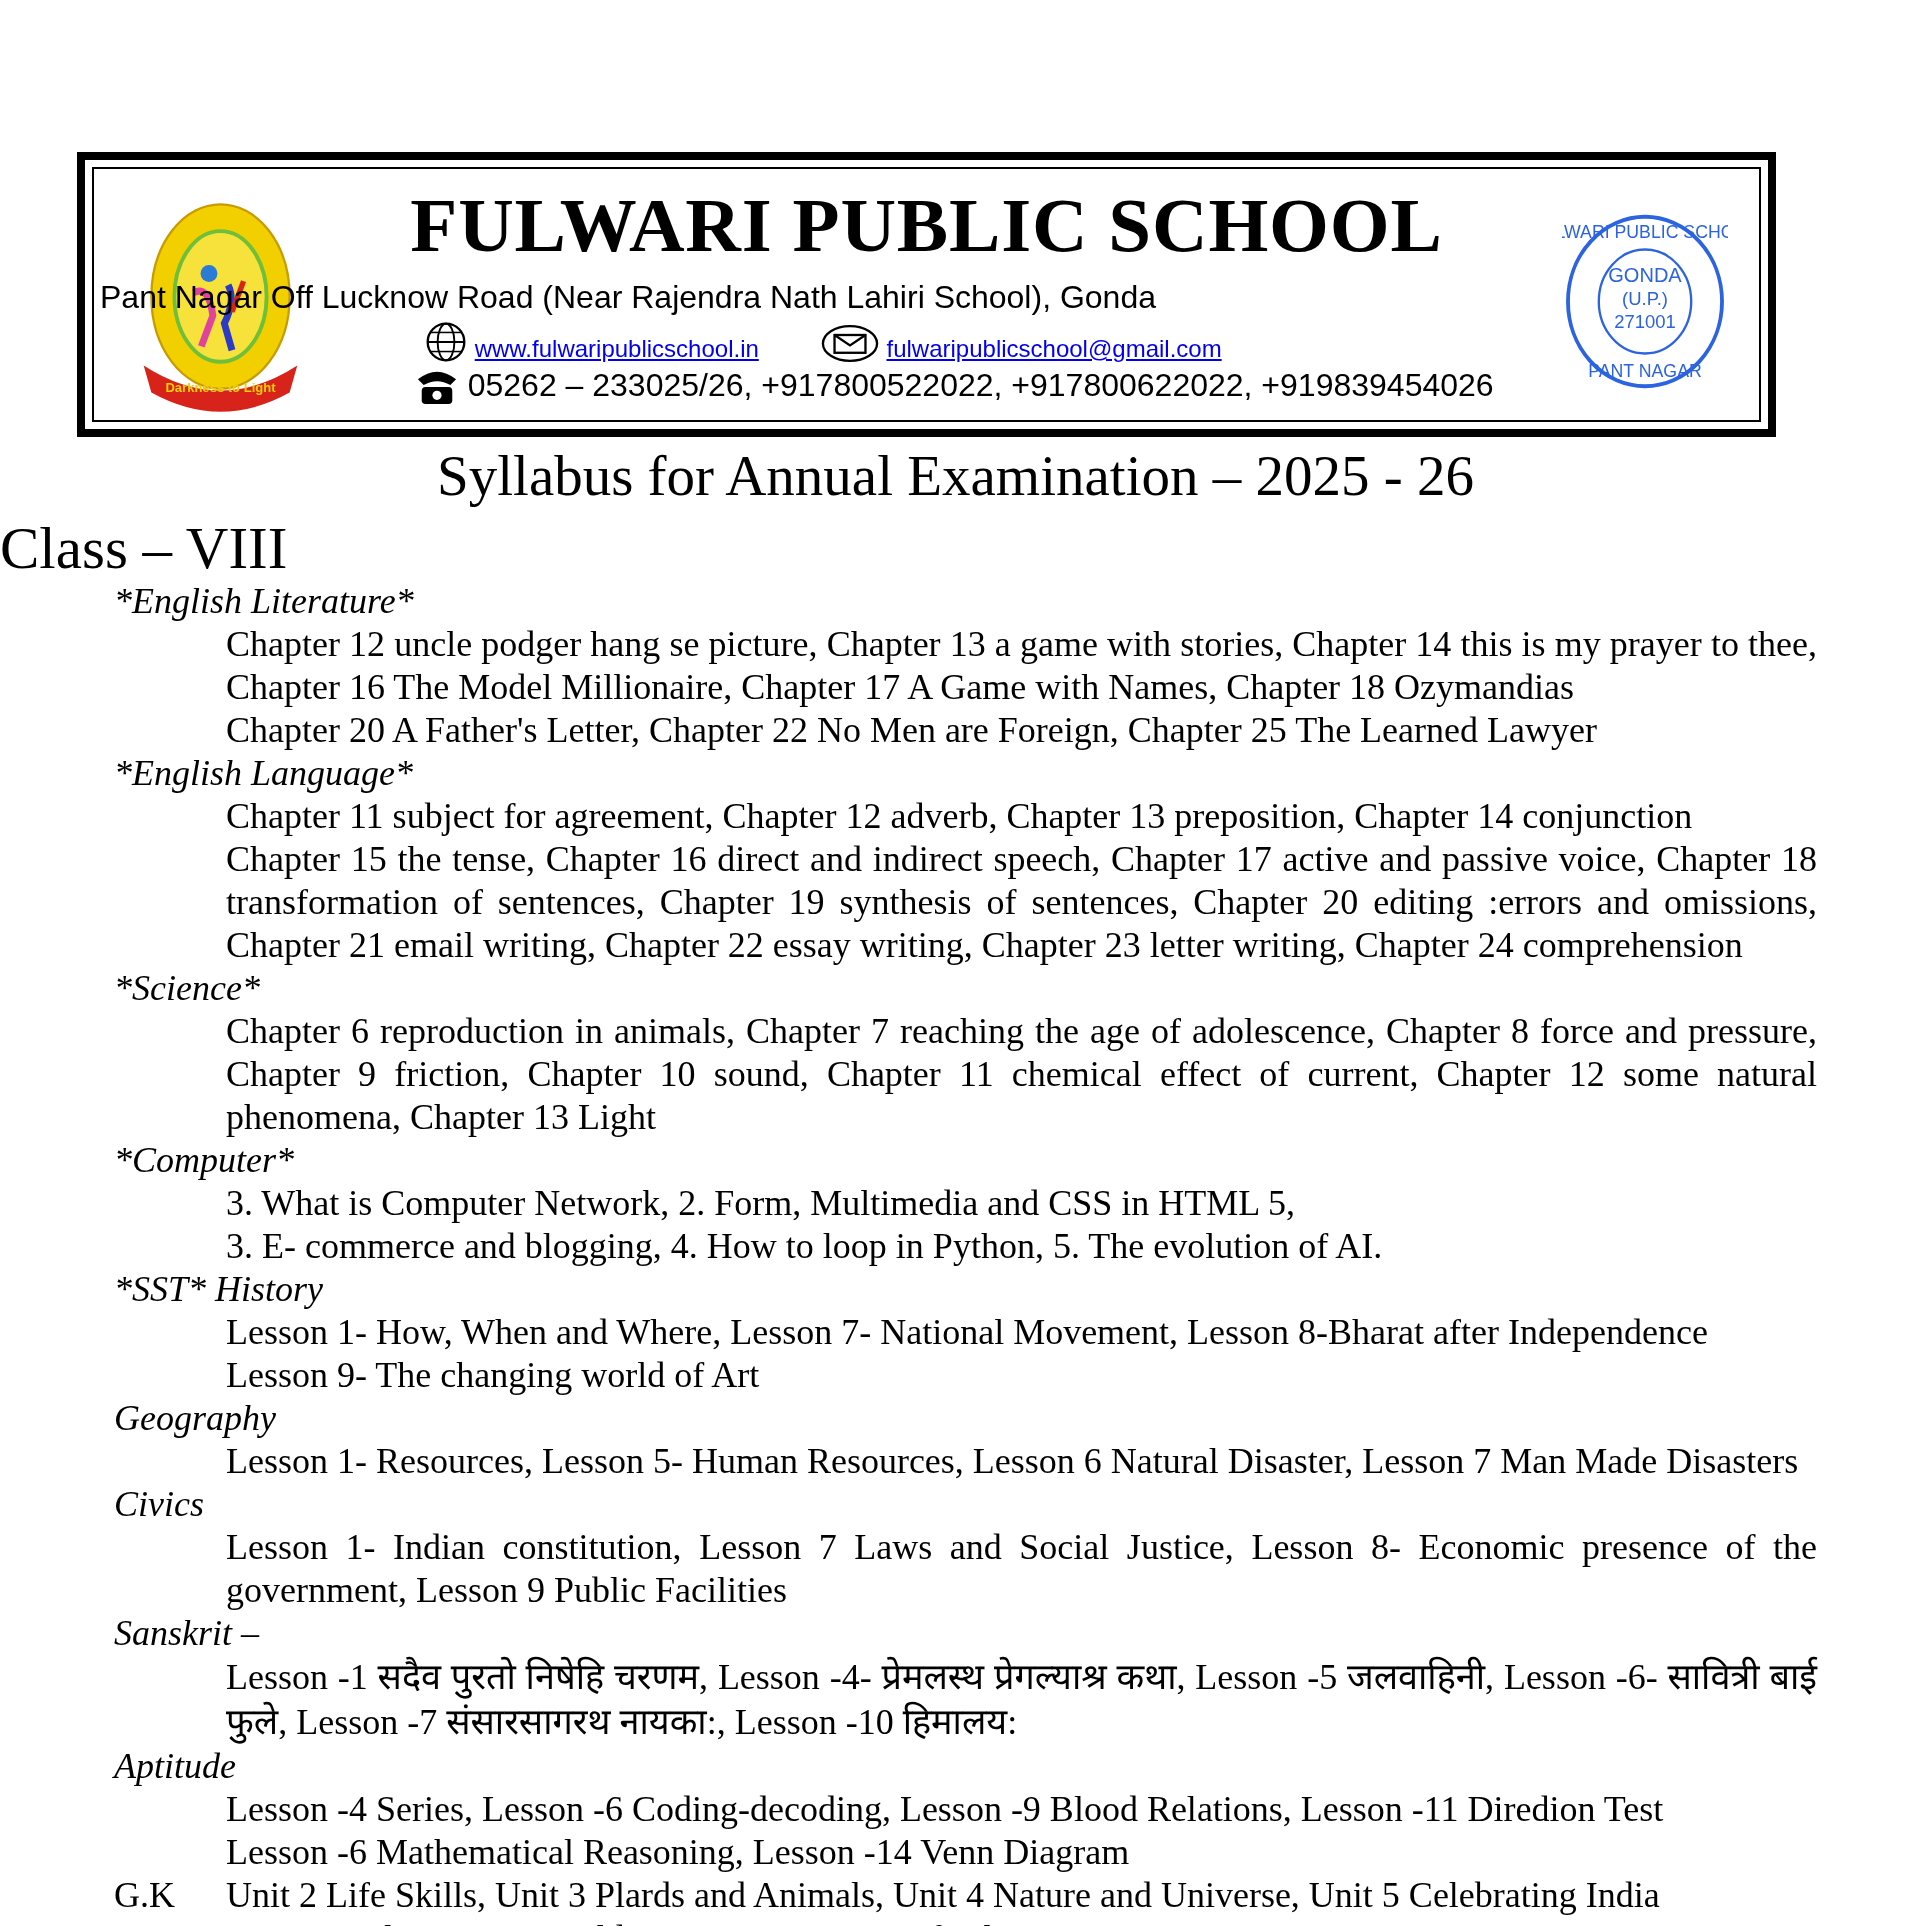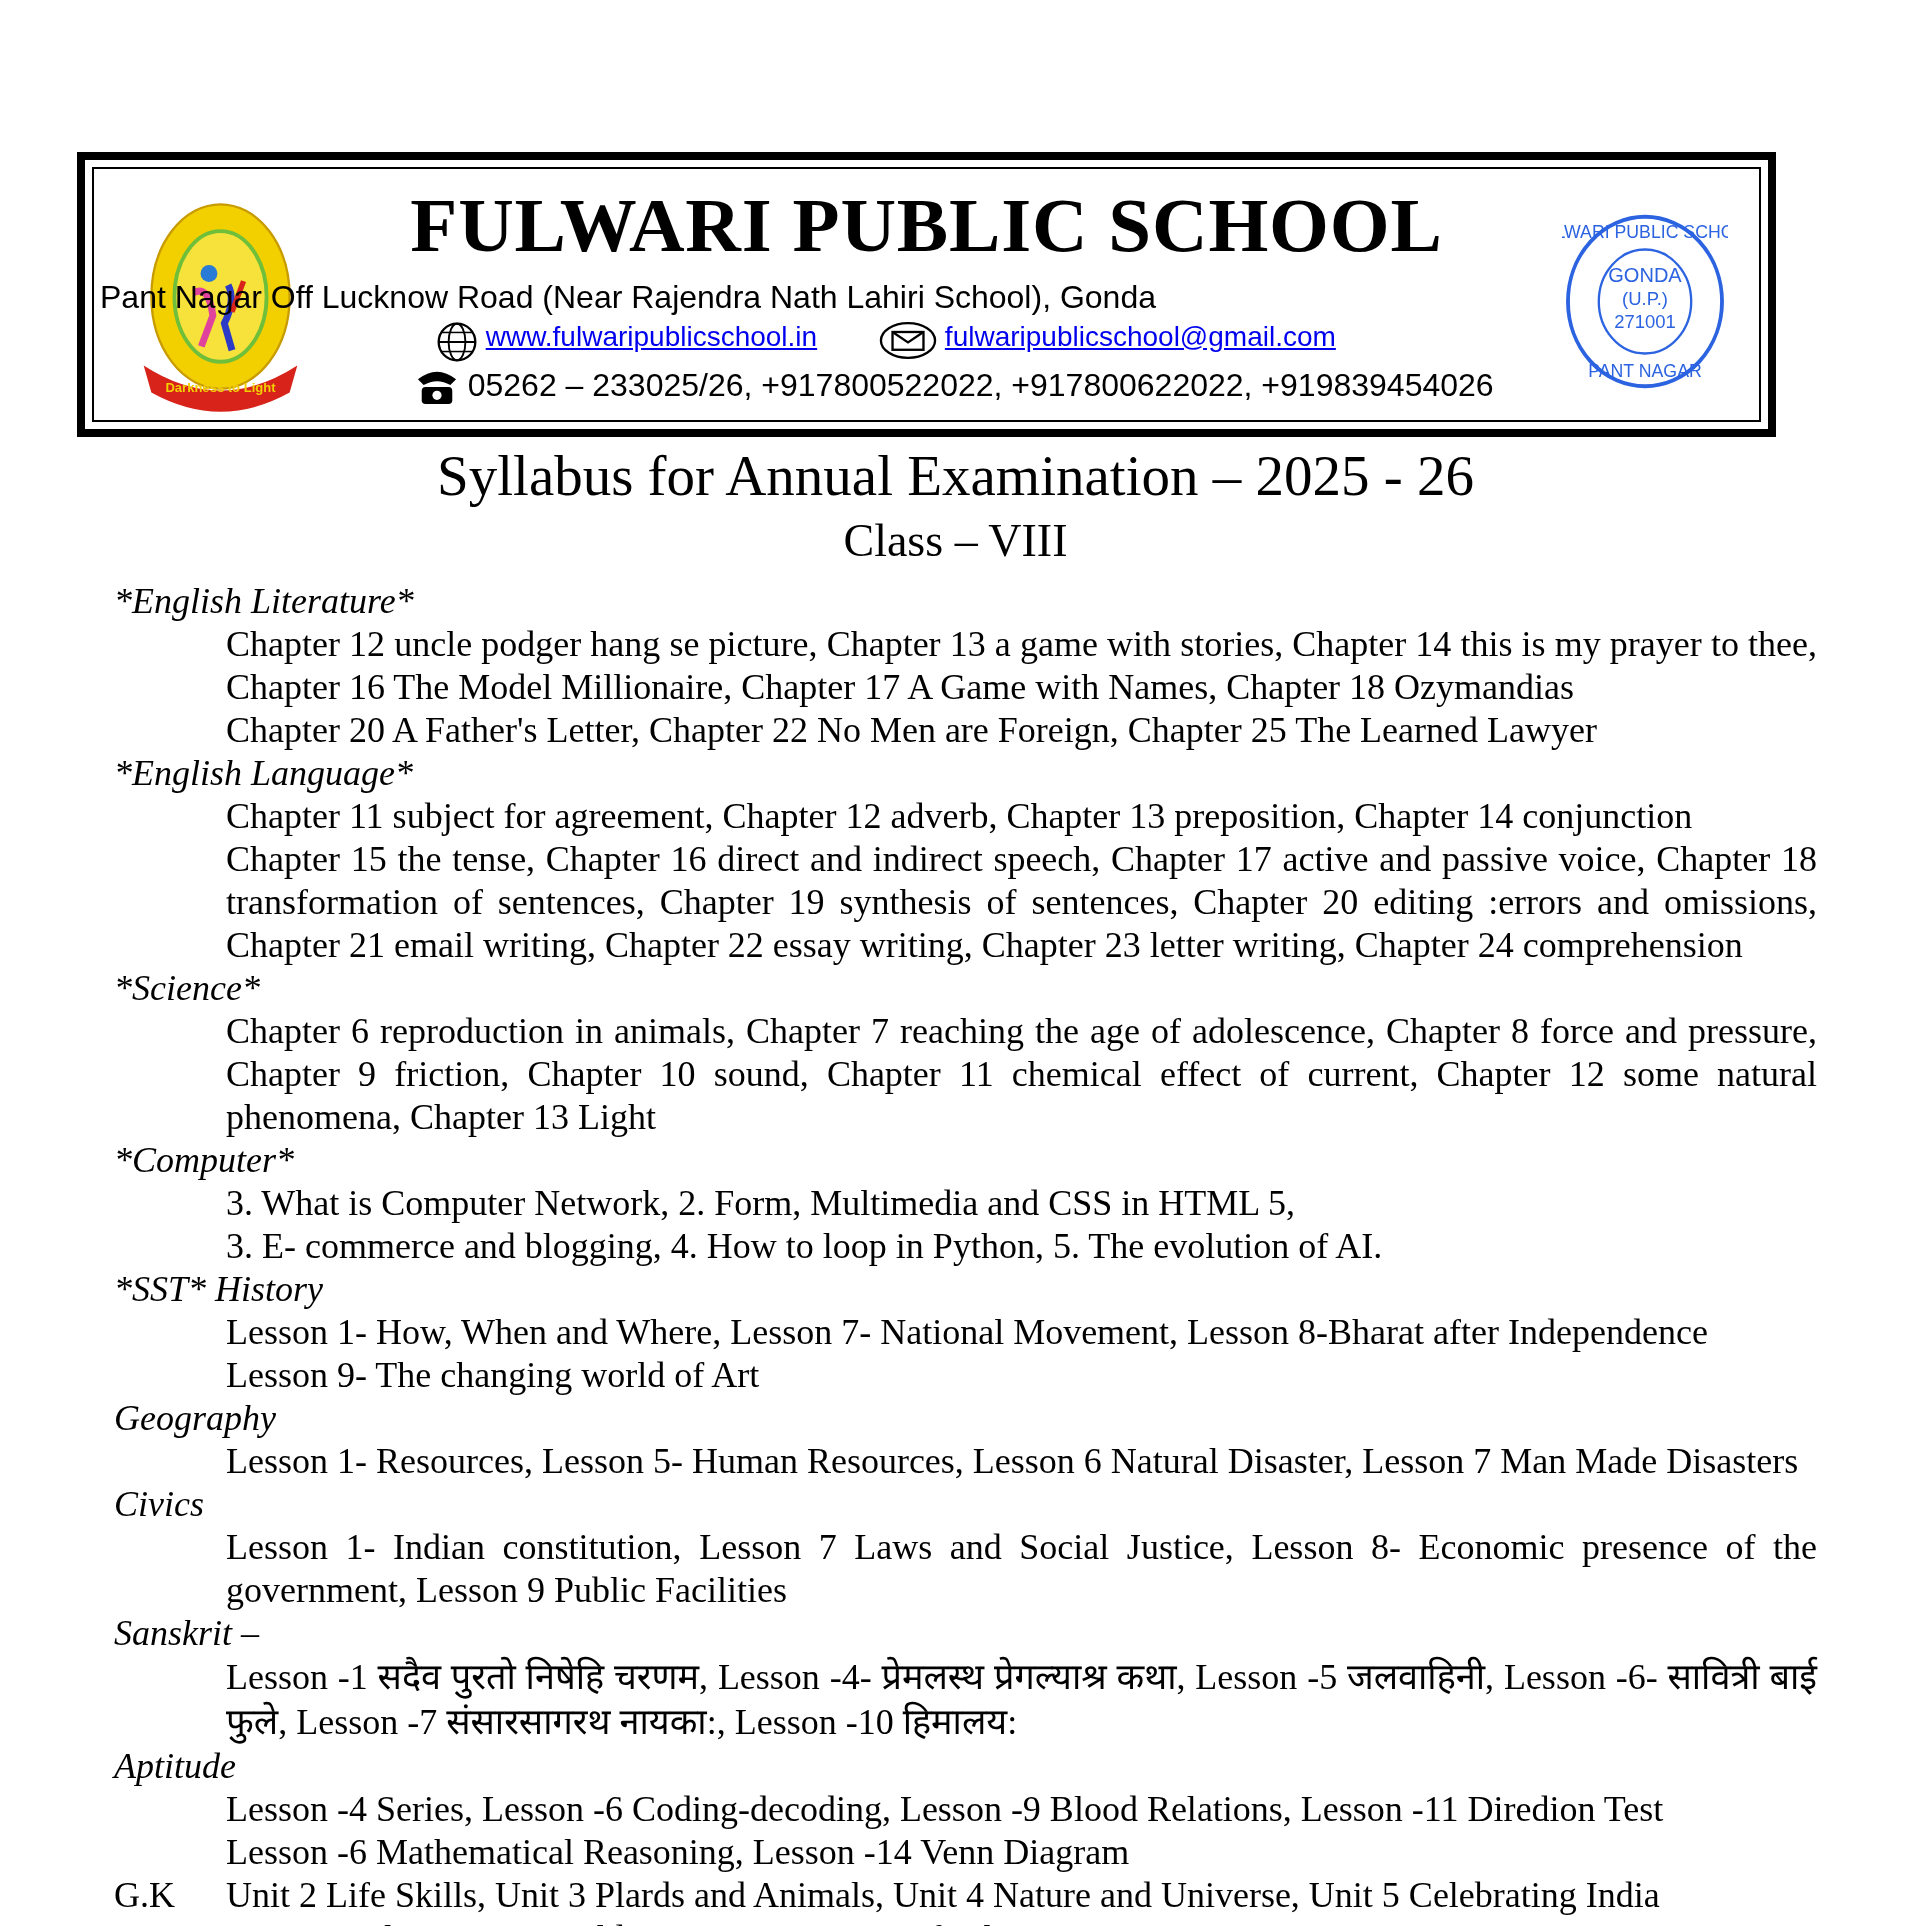--- a/index.html
+++ b/index.html
@@ -8,28 +8,28 @@
   .header-box { position:absolute; left:77px; top:152px; width:1699px; height:285px;
                 border:8.5px solid #000; box-sizing:border-box; }
   .header-inner { position:absolute; left:7px; top:7px; right:7px; bottom:7px;
                   border:2.3px solid #000; }
   .logo { position:absolute; left:42px; top:31px; width:169px; height:216px; }
   .seal { position:absolute; right:31px; top:42px; width:166px; height:181px; }
   .school-name { position:absolute; left:0; right:0; top:11.6px; text-align:center;
                  font-size:77px; font-weight:bold; letter-spacing:0.8px; }
   .address { position:absolute; left:6px; right:0; top:110px; text-align:left;
              font-family:"Liberation Sans", sans-serif; font-size:32px; }
-  .contact-row { position:absolute; left:342px; top:152px; font-family:"Liberation Sans", sans-serif;
-                 font-size:28px; display:flex; align-items:flex-start; }
+  .contact-row { position:absolute; left:331px; top:152px; font-family:"Liberation Sans", sans-serif;
+                 font-size:24px; display:flex; align-items:flex-end; }
   .contact-row a { color:#0000ee; text-decoration:underline; }
   .phone-row { position:absolute; left:320px; top:195px; font-family:"Liberation Sans", sans-serif;
                font-size:32px; display:flex; align-items:center;text-align:center; }
   .icon-globe, .icon-mail, .icon-phone { display:inline-block; margin-right:7.7px; }
   .title { position:absolute; left:0; right:0; top:443px; text-align:center; font-size:57px; }
-  .class-line { position:absolute; left:0; right:0; top:514px; text-align:center; font-size:46px; }
+  .class-line { position:absolute; left:0; right:0; top:514px; text-align:left; font-size:59px; }
   .content { position:absolute; left:114px; top:580px; width:1703px; font-size:36px; line-height:43px; }
   .sec-head { margin:0;font-style:italic; }
   .sec-body { margin:0 0 0 112px; text-align:justify; }
   .sec-inline { display:flex; }
   .sec-inline .label { width:112px; flex:none; }
   .sec-inline .text { flex:1; text-align:justify; }
 </style>
 </head>
 <body>
 

